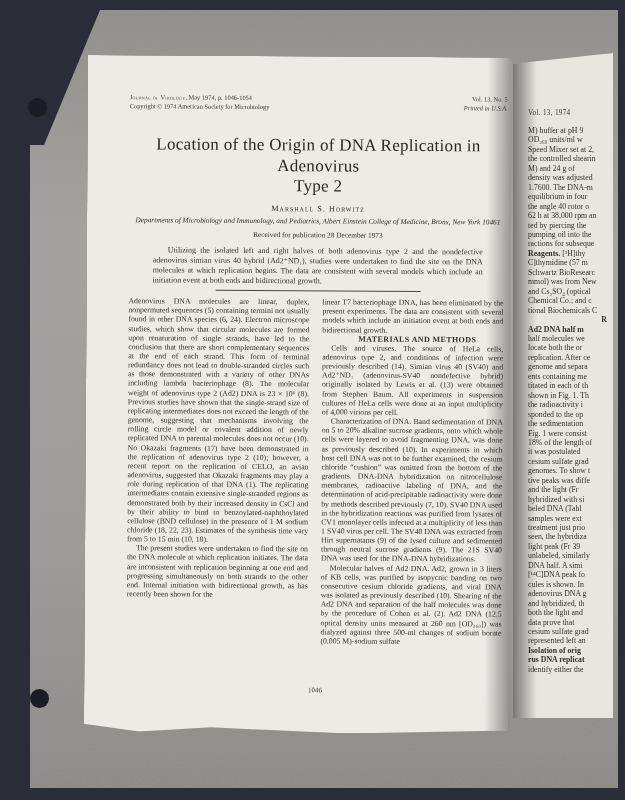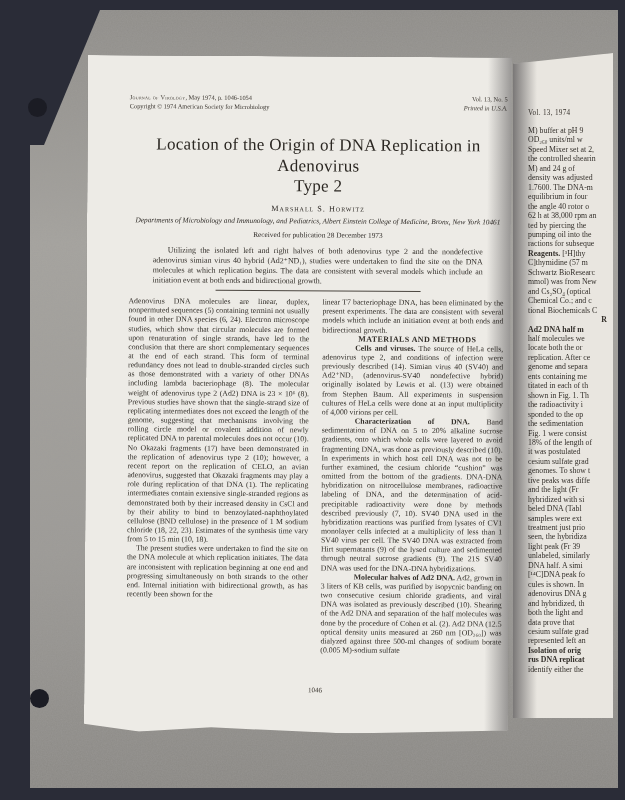--- a/index.html
+++ b/index.html
@@ -49,21 +49,21 @@
 
   .abstract{margin:7px auto 0;width:330px;font-size:7.9px;line-height:10.1px;
             text-align:justify;text-indent:15px;color:#332f2a;}
   .rule{width:205px;margin:4px auto 0;border-top:1.2px solid #4a453f;}
 
   .cols{display:flex;gap:13px;margin-top:6px;height:386px;overflow:hidden;}
   .col{width:181px;font-size:7.75px;line-height:9.15px;text-align:justify;color:#332f2a;}
   .col p{margin:0;text-indent:9px;}
   .col p.noindent{text-indent:0;}
   .mheading{text-align:center;font-weight:bold;font-size:8px;letter-spacing:.4px;margin:5px 0 3px;text-indent:0;}
-  .lead{font-weight:bold;margin-left:24px;}
+  .lead{font-weight:normal;}
   .pagenum{margin-top:3px;text-align:center;font-size:7px;color:#3a352f;}
 </style>
 </head>
 <body>
 
 <div class="scene">
 
   <div class="grain">
     <svg width="100%" height="100%">
       <filter id="noiseF">

